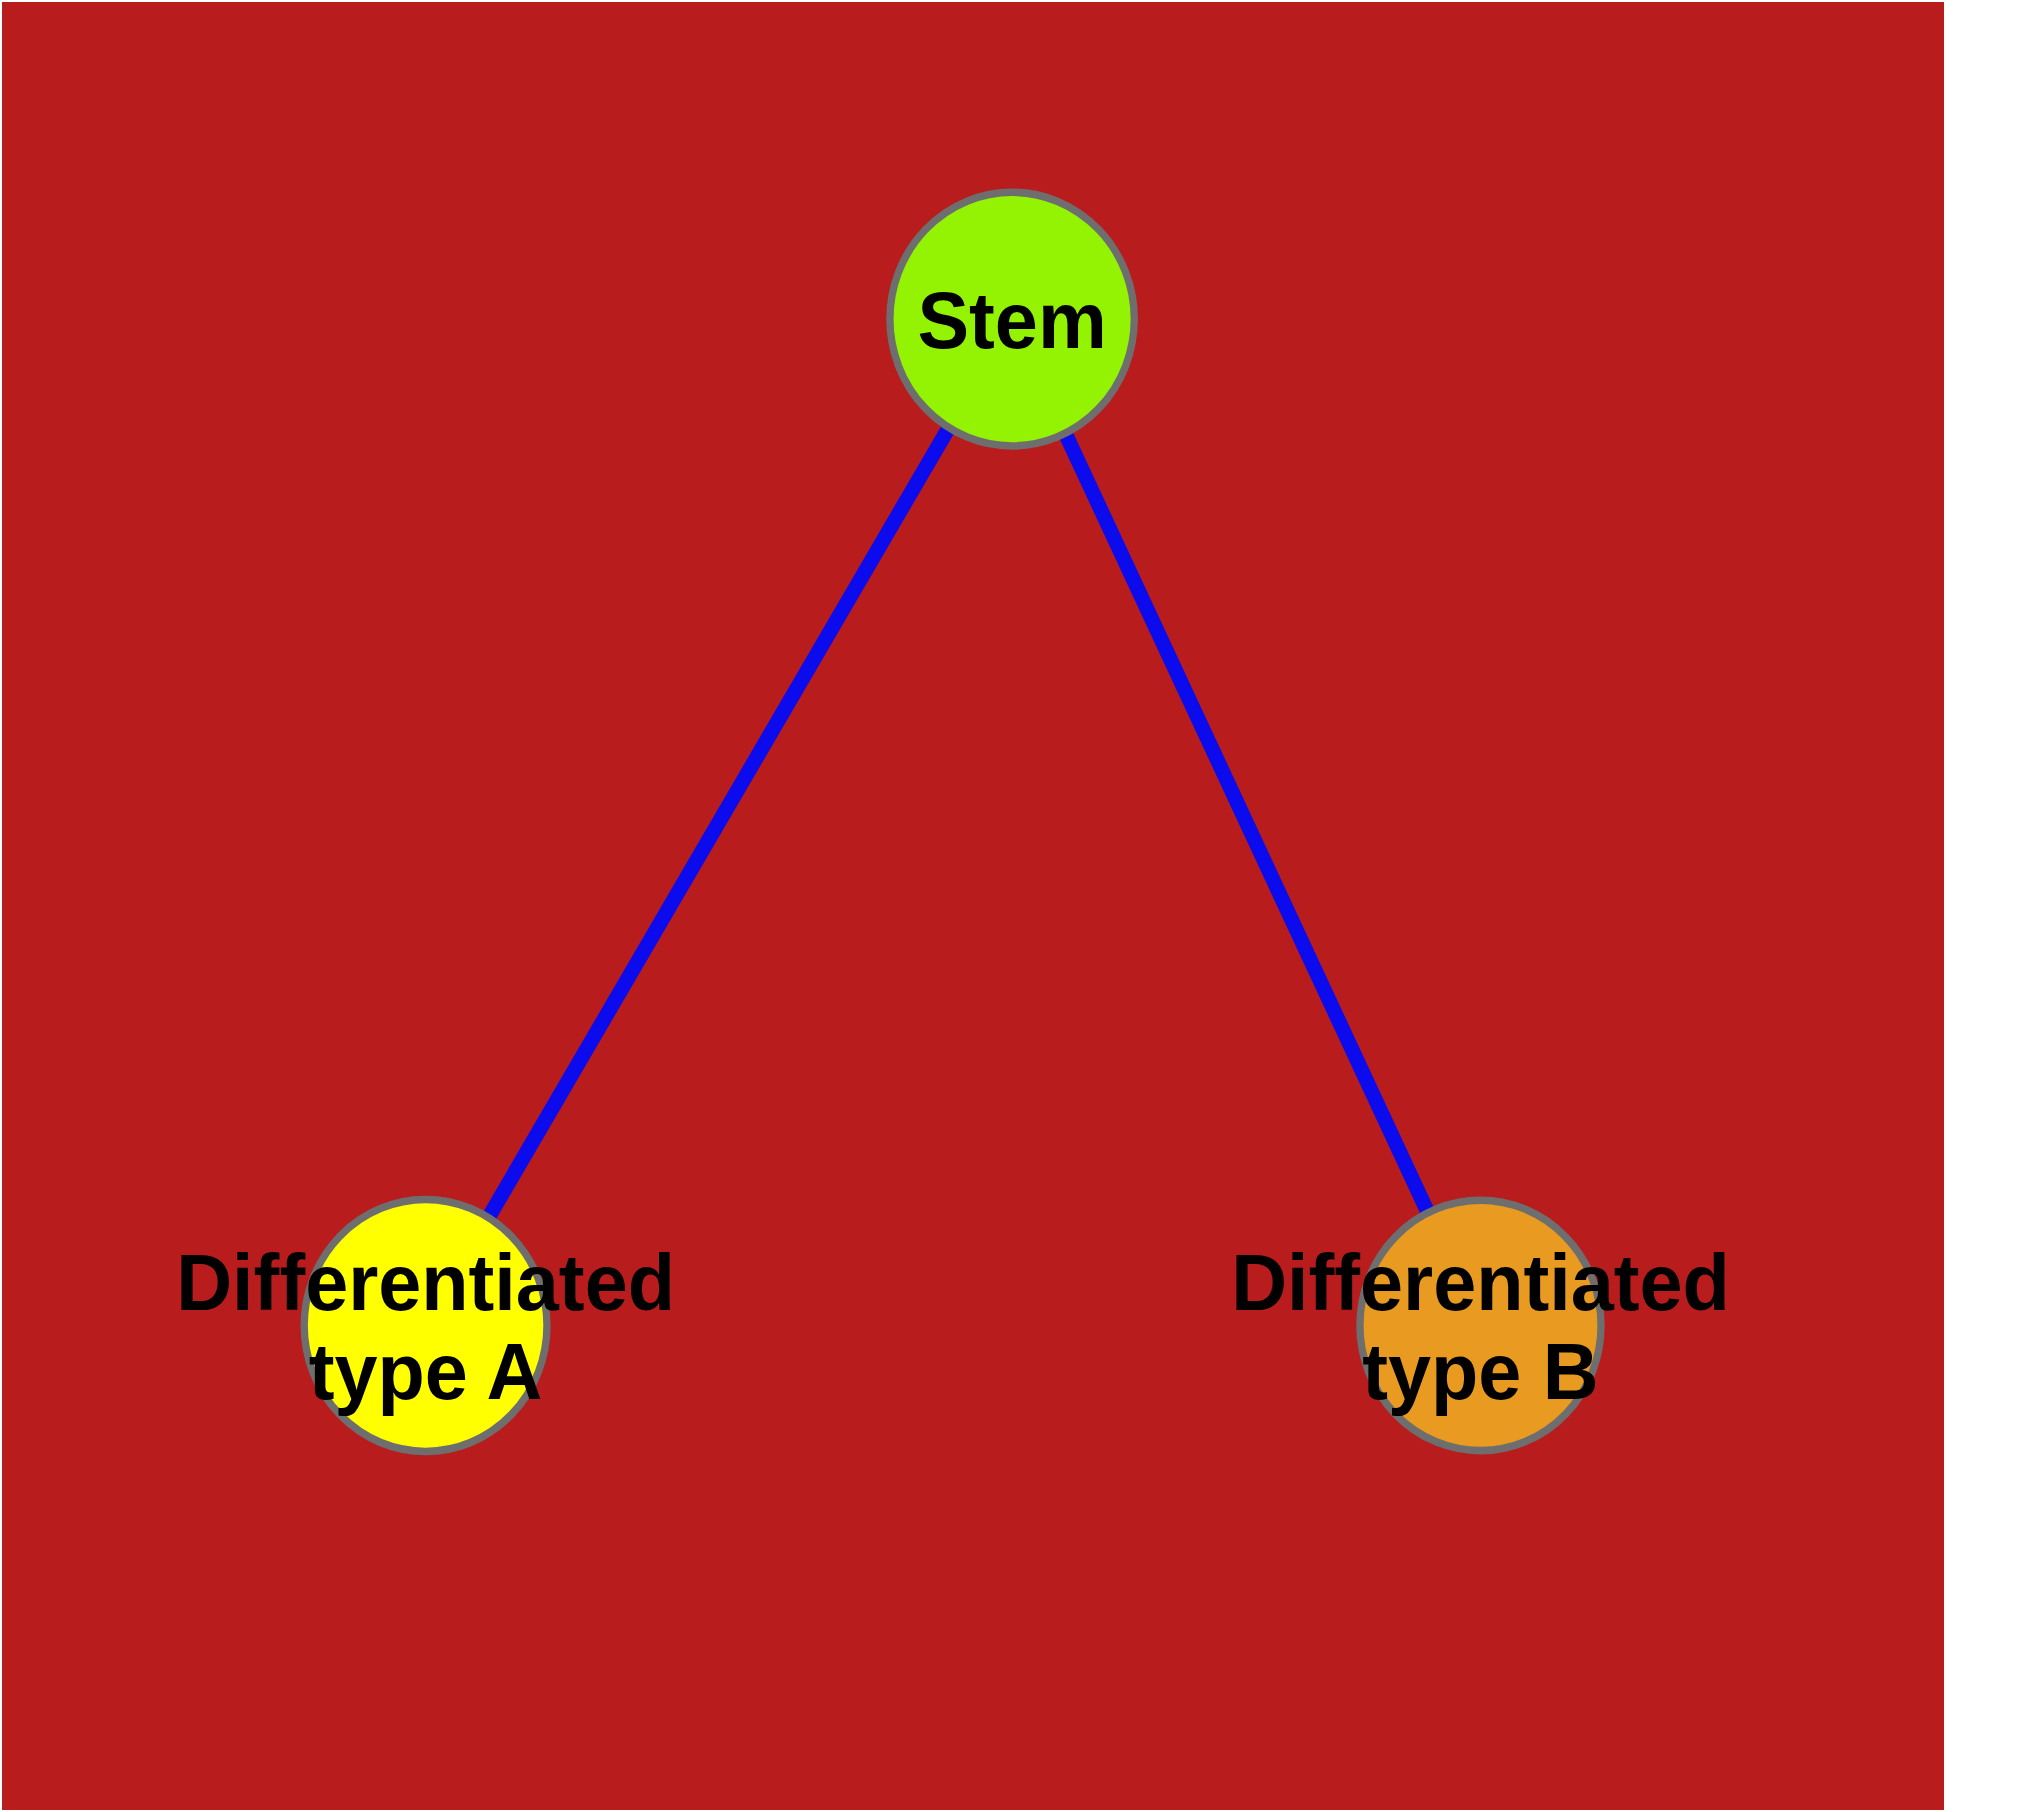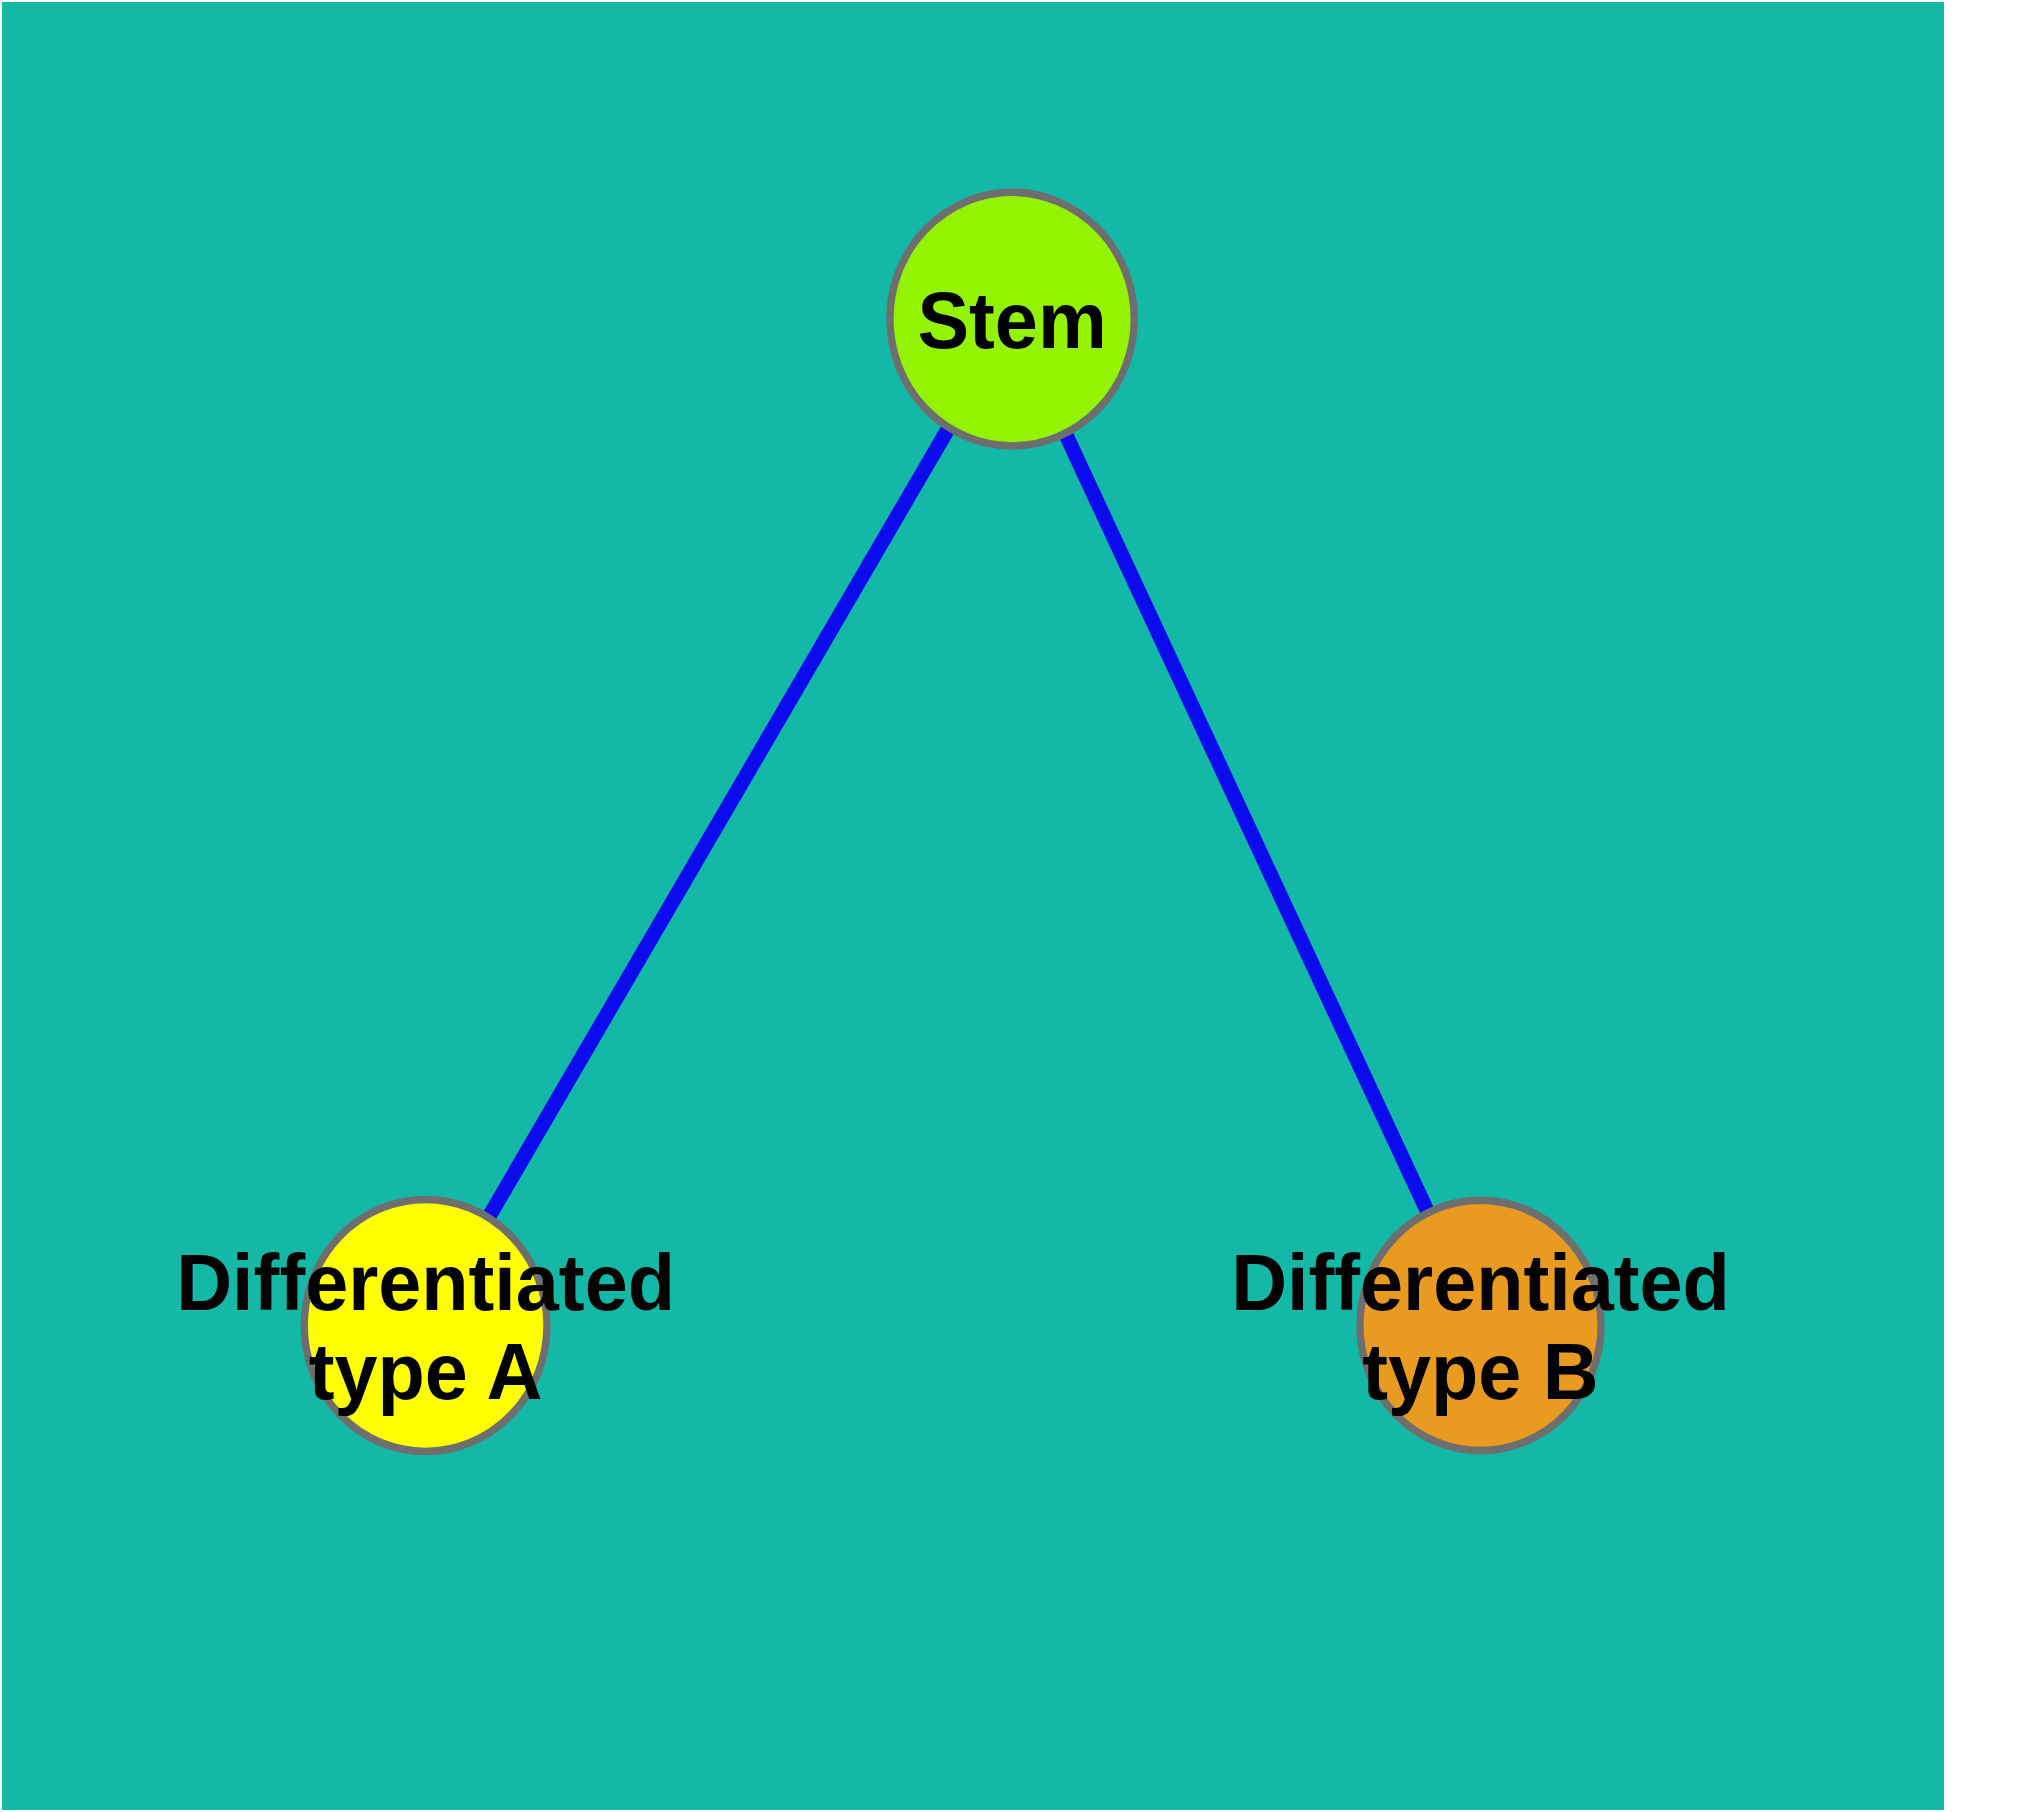--- a/index.html
+++ b/index.html
@@ -21,21 +21,21 @@
     height: 100%;
   }
   .node-label {
     font-family: "Liberation Sans", sans-serif;
     font-weight: bold;
   }
 </style>
 </head>
 <body>
 
-<div class="canvas" id="canvas" style="background: #14b8a6; border: 2.5px solid rgb(255, 255, 255); width: 1946px; height: 1812px;">
+<div class="canvas" id="canvas" style="background: #b91c1c; border: 2.5px solid rgb(255, 255, 255); width: 1946px; height: 1812px;">
   <svg id="graph" xmlns="http://www.w3.org/2000/svg" preserveAspectRatio="none" viewBox="0 0 2384 2138">
       <line x1="1240" y1="375" x2="520" y2="1565" stroke="#0b0bee" stroke-width="18"></line>
       <line x1="1240" y1="375" x2="1815" y2="1565" stroke="#0b0bee" stroke-width="18"></line>
       <circle cx="1240" cy="375" r="150" fill="#94f303" stroke="#6e6e6e" stroke-width="9"></circle>
       <circle cx="520" cy="1565" r="149" fill="#ffff00" stroke="#6e6e6e" stroke-width="9"></circle>
       <circle cx="1815" cy="1565" r="148" fill="#e89b20" stroke="#6e6e6e" stroke-width="9"></circle>
       <text class="node-label" text-anchor="middle" font-size="95" fill="#000000"><tspan x="1240" y="409">Stem</tspan></text>
       <text class="node-label" text-anchor="middle" font-size="95" fill="#000000"><tspan x="520" y="1546.5">Differentiated</tspan><tspan x="520" y="1651.5">type A</tspan></text>
       <text class="node-label" text-anchor="middle" font-size="95" fill="#000000"><tspan x="1815" y="1546.5">Differentiated</tspan><tspan x="1815" y="1651.5">type B</tspan></text>
     </svg>

